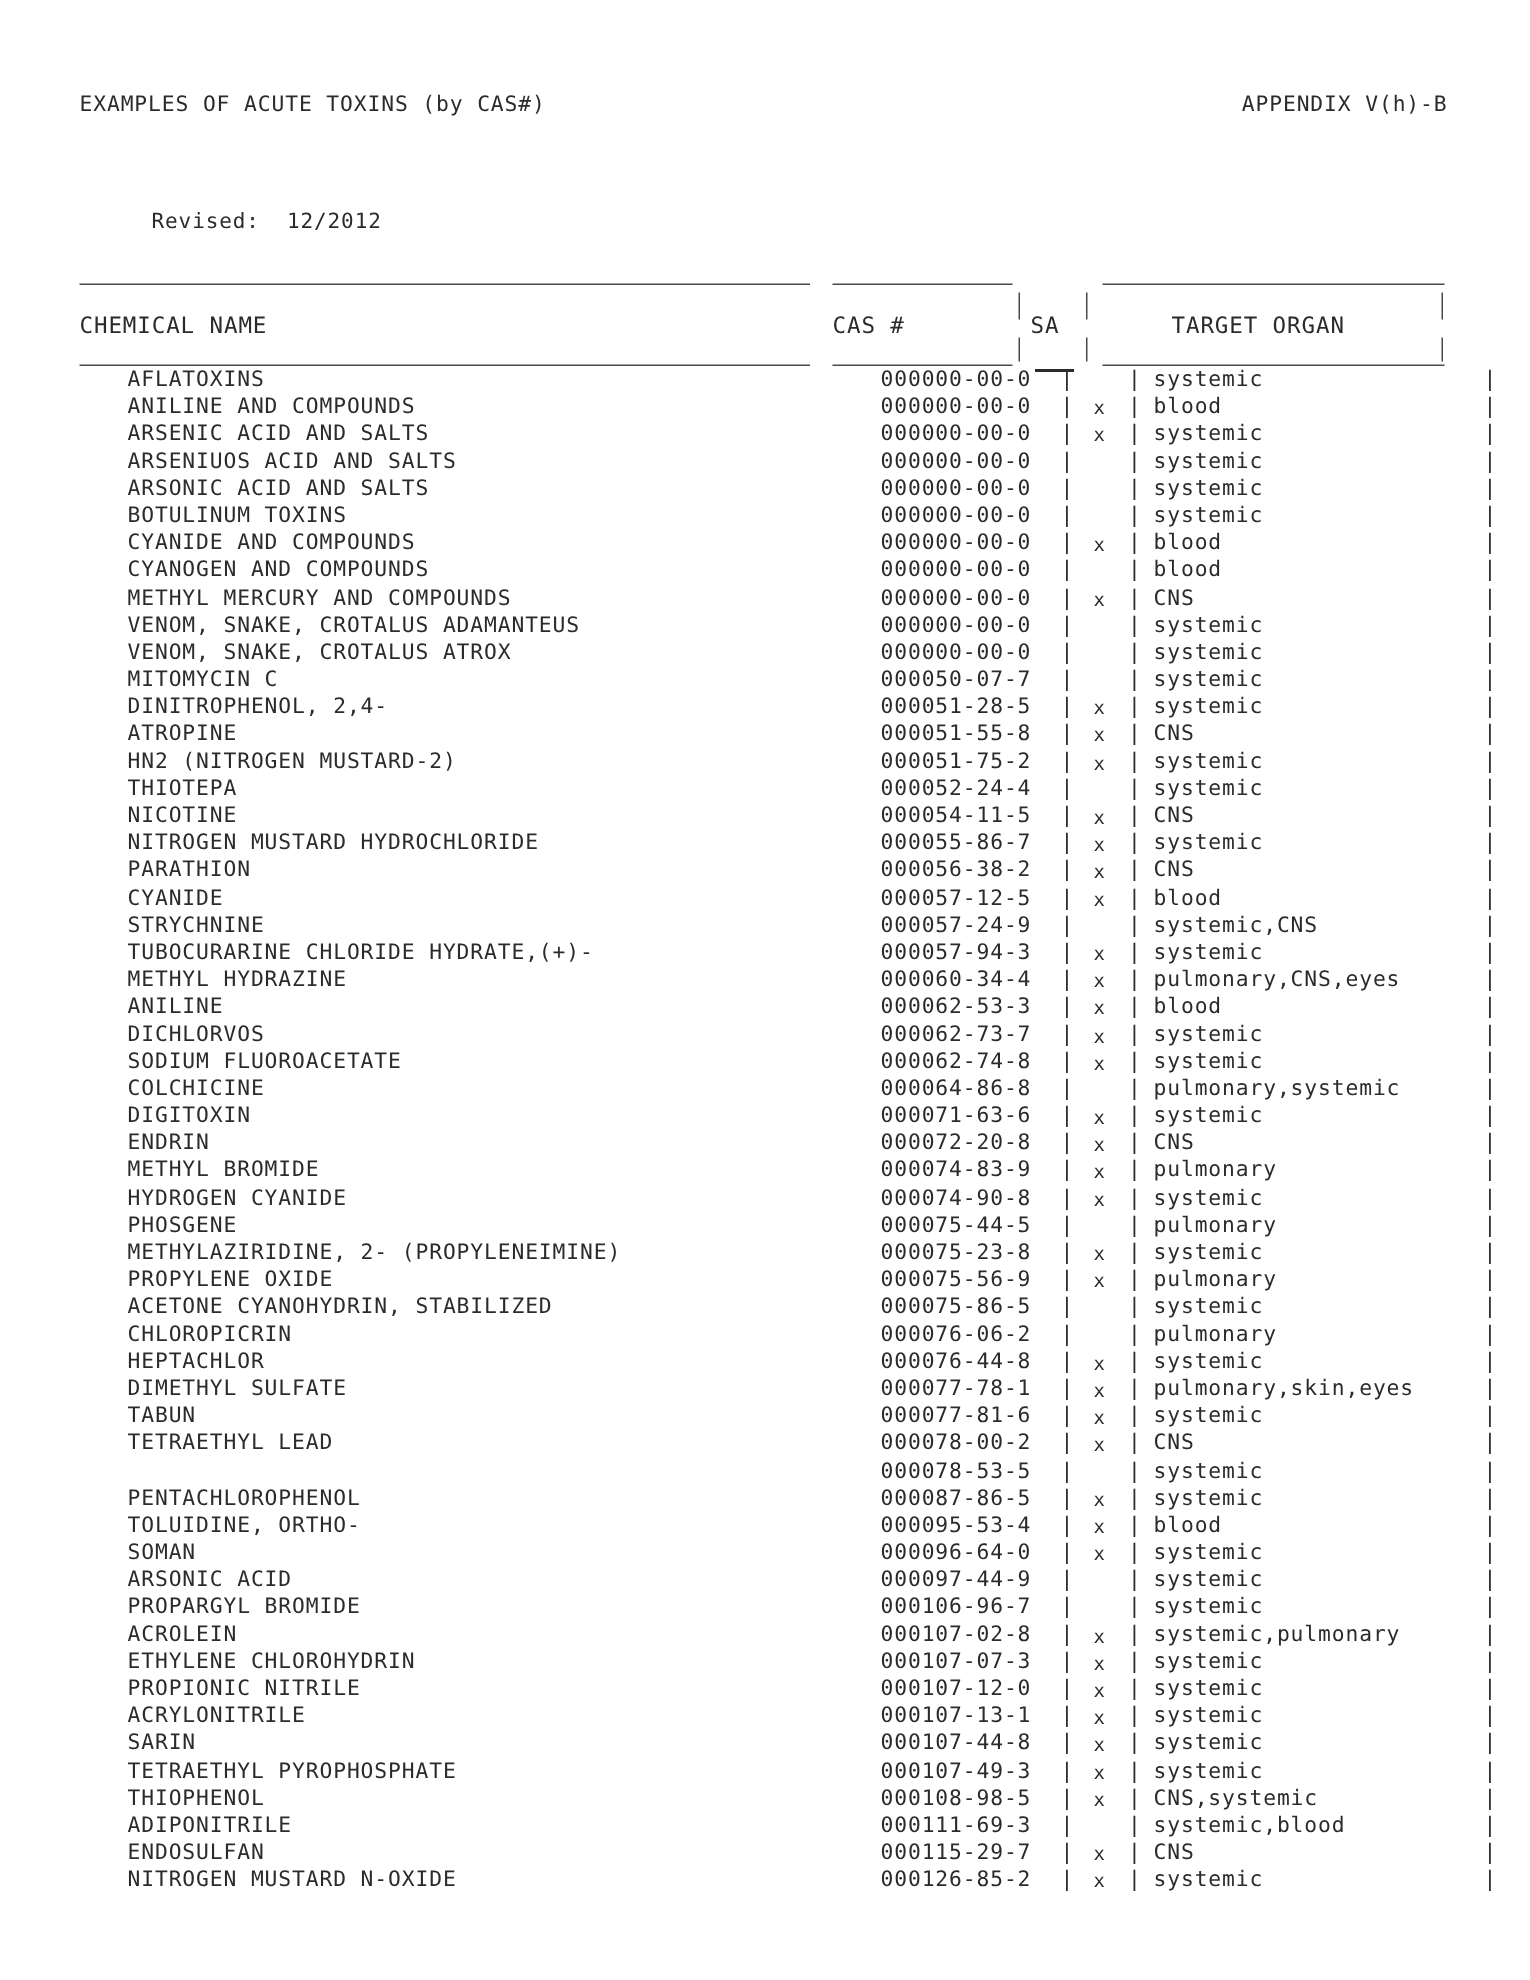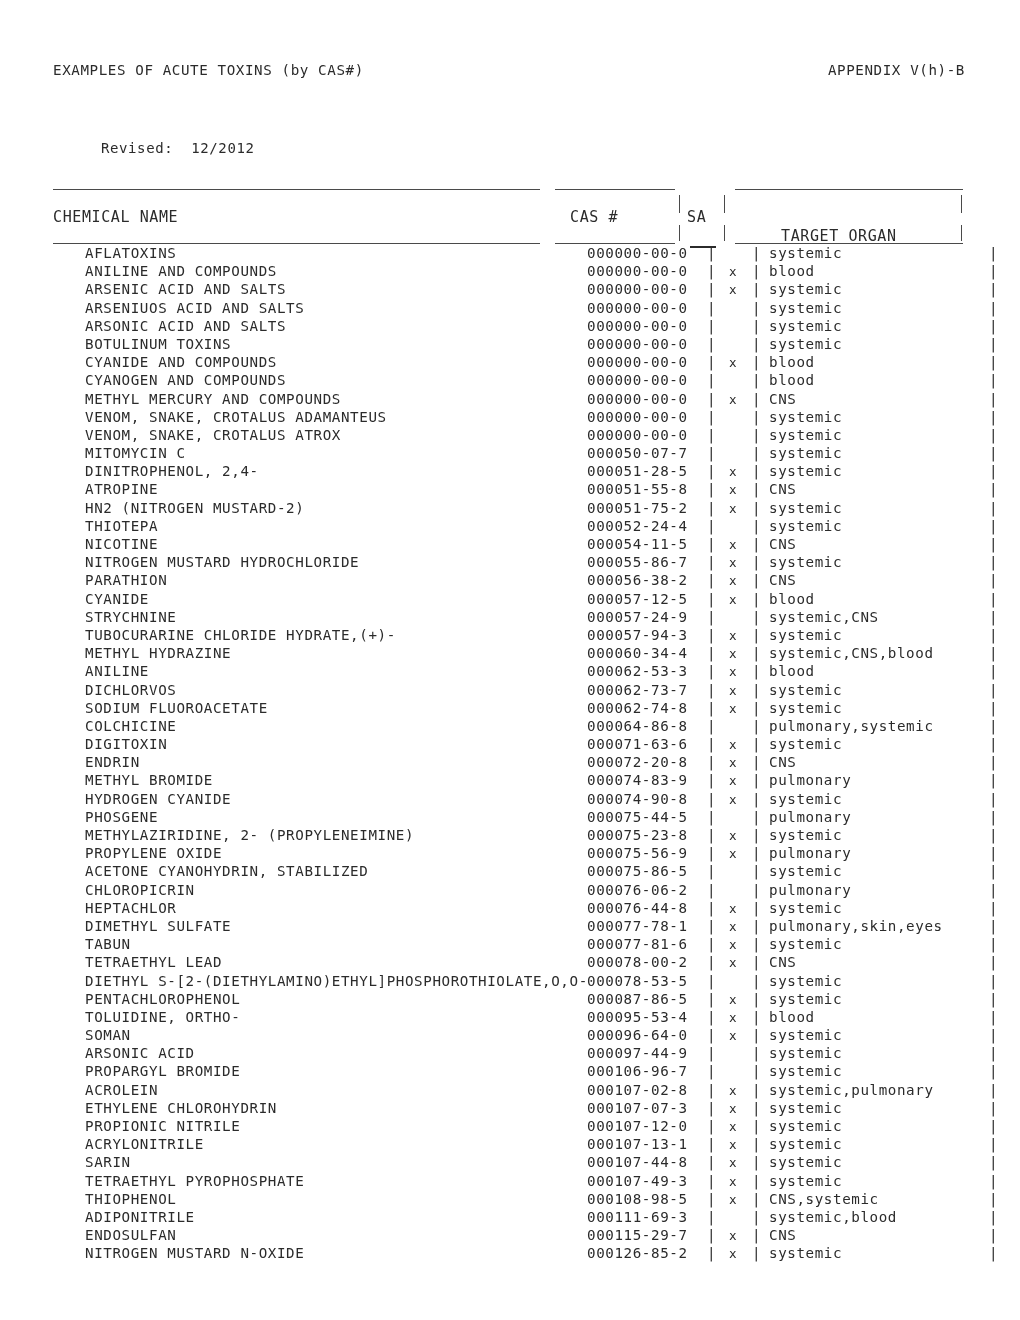--- a/index.html
+++ b/index.html
@@ -100,23 +100,23 @@
   .vpipe.h6 { left: 961px; top: 225px; height: 16px; }
 
   .hdr {
     position: absolute;
     font-size: 15px;
     letter-spacing: 0.6px;
     white-space: pre;
     top: 208px;
   }
   .hdr.name  { left: 53px; }
-  .hdr.cas   { left: 555px; margin-left: 15px; }
+  .hdr.cas   { left: 555px; }
   .hdr.sa    { left: 687px; }
-  .hdr.organ { left: 781px; margin-top: 19px; }
+  .hdr.organ { left: 781px; }
 
   
   .rows {
     position: absolute;
     left: 0;
     top: 245px;
     width: 1020px;
   }
   .row {
     position: relative;
@@ -225,39 +225,39 @@
         <div class="row"><span class="c-name">DINITROPHENOL, 2,4-</span><span class="c-cas">000051-28-5</span><span class="c-bar-l">|</span><span class="c-sa">x</span><span class="c-bar-r">|</span><span class="c-organ">systemic</span><span class="c-bar-end">|</span></div>
         <div class="row"><span class="c-name">ATROPINE</span><span class="c-cas">000051-55-8</span><span class="c-bar-l">|</span><span class="c-sa">x</span><span class="c-bar-r">|</span><span class="c-organ">CNS</span><span class="c-bar-end">|</span></div>
         <div class="row"><span class="c-name">HN2 (NITROGEN MUSTARD-2)</span><span class="c-cas">000051-75-2</span><span class="c-bar-l">|</span><span class="c-sa">x</span><span class="c-bar-r">|</span><span class="c-organ">systemic</span><span class="c-bar-end">|</span></div>
         <div class="row"><span class="c-name">THIOTEPA</span><span class="c-cas">000052-24-4</span><span class="c-bar-l">|</span><span class="c-sa"></span><span class="c-bar-r">|</span><span class="c-organ">systemic</span><span class="c-bar-end">|</span></div>
         <div class="row"><span class="c-name">NICOTINE</span><span class="c-cas">000054-11-5</span><span class="c-bar-l">|</span><span class="c-sa">x</span><span class="c-bar-r">|</span><span class="c-organ">CNS</span><span class="c-bar-end">|</span></div>
         <div class="row"><span class="c-name">NITROGEN MUSTARD HYDROCHLORIDE</span><span class="c-cas">000055-86-7</span><span class="c-bar-l">|</span><span class="c-sa">x</span><span class="c-bar-r">|</span><span class="c-organ">systemic</span><span class="c-bar-end">|</span></div>
         <div class="row"><span class="c-name">PARATHION</span><span class="c-cas">000056-38-2</span><span class="c-bar-l">|</span><span class="c-sa">x</span><span class="c-bar-r">|</span><span class="c-organ">CNS</span><span class="c-bar-end">|</span></div>
         <div class="row"><span class="c-name">CYANIDE</span><span class="c-cas">000057-12-5</span><span class="c-bar-l">|</span><span class="c-sa">x</span><span class="c-bar-r">|</span><span class="c-organ">blood</span><span class="c-bar-end">|</span></div>
         <div class="row"><span class="c-name">STRYCHNINE</span><span class="c-cas">000057-24-9</span><span class="c-bar-l">|</span><span class="c-sa"></span><span class="c-bar-r">|</span><span class="c-organ">systemic,CNS</span><span class="c-bar-end">|</span></div>
         <div class="row"><span class="c-name">TUBOCURARINE CHLORIDE HYDRATE,(+)-</span><span class="c-cas">000057-94-3</span><span class="c-bar-l">|</span><span class="c-sa">x</span><span class="c-bar-r">|</span><span class="c-organ">systemic</span><span class="c-bar-end">|</span></div>
-        <div class="row"><span class="c-name">METHYL HYDRAZINE</span><span class="c-cas">000060-34-4</span><span class="c-bar-l">|</span><span class="c-sa">x</span><span class="c-bar-r">|</span><span class="c-organ">systemic,CNS,blood</span><span class="c-bar-end">|</span></div>
+        <div class="row"><span class="c-name">METHYL HYDRAZINE</span><span class="c-cas">000060-34-4</span><span class="c-bar-l">|</span><span class="c-sa">x</span><span class="c-bar-r">|</span><span class="c-organ">pulmonary,CNS,eyes</span><span class="c-bar-end">|</span></div>
         <div class="row"><span class="c-name">ANILINE</span><span class="c-cas">000062-53-3</span><span class="c-bar-l">|</span><span class="c-sa">x</span><span class="c-bar-r">|</span><span class="c-organ">blood</span><span class="c-bar-end">|</span></div>
         <div class="row"><span class="c-name">DICHLORVOS</span><span class="c-cas">000062-73-7</span><span class="c-bar-l">|</span><span class="c-sa">x</span><span class="c-bar-r">|</span><span class="c-organ">systemic</span><span class="c-bar-end">|</span></div>
         <div class="row"><span class="c-name">SODIUM FLUOROACETATE</span><span class="c-cas">000062-74-8</span><span class="c-bar-l">|</span><span class="c-sa">x</span><span class="c-bar-r">|</span><span class="c-organ">systemic</span><span class="c-bar-end">|</span></div>
         <div class="row"><span class="c-name">COLCHICINE</span><span class="c-cas">000064-86-8</span><span class="c-bar-l">|</span><span class="c-sa"></span><span class="c-bar-r">|</span><span class="c-organ">pulmonary,systemic</span><span class="c-bar-end">|</span></div>
         <div class="row"><span class="c-name">DIGITOXIN</span><span class="c-cas">000071-63-6</span><span class="c-bar-l">|</span><span class="c-sa">x</span><span class="c-bar-r">|</span><span class="c-organ">systemic</span><span class="c-bar-end">|</span></div>
         <div class="row"><span class="c-name">ENDRIN</span><span class="c-cas">000072-20-8</span><span class="c-bar-l">|</span><span class="c-sa">x</span><span class="c-bar-r">|</span><span class="c-organ">CNS</span><span class="c-bar-end">|</span></div>
         <div class="row"><span class="c-name">METHYL BROMIDE</span><span class="c-cas">000074-83-9</span><span class="c-bar-l">|</span><span class="c-sa">x</span><span class="c-bar-r">|</span><span class="c-organ">pulmonary</span><span class="c-bar-end">|</span></div>
         <div class="row"><span class="c-name">HYDROGEN CYANIDE</span><span class="c-cas">000074-90-8</span><span class="c-bar-l">|</span><span class="c-sa">x</span><span class="c-bar-r">|</span><span class="c-organ">systemic</span><span class="c-bar-end">|</span></div>
         <div class="row"><span class="c-name">PHOSGENE</span><span class="c-cas">000075-44-5</span><span class="c-bar-l">|</span><span class="c-sa"></span><span class="c-bar-r">|</span><span class="c-organ">pulmonary</span><span class="c-bar-end">|</span></div>
         <div class="row"><span class="c-name">METHYLAZIRIDINE, 2- (PROPYLENEIMINE)</span><span class="c-cas">000075-23-8</span><span class="c-bar-l">|</span><span class="c-sa">x</span><span class="c-bar-r">|</span><span class="c-organ">systemic</span><span class="c-bar-end">|</span></div>
         <div class="row"><span class="c-name">PROPYLENE OXIDE</span><span class="c-cas">000075-56-9</span><span class="c-bar-l">|</span><span class="c-sa">x</span><span class="c-bar-r">|</span><span class="c-organ">pulmonary</span><span class="c-bar-end">|</span></div>
         <div class="row"><span class="c-name">ACETONE CYANOHYDRIN, STABILIZED</span><span class="c-cas">000075-86-5</span><span class="c-bar-l">|</span><span class="c-sa"></span><span class="c-bar-r">|</span><span class="c-organ">systemic</span><span class="c-bar-end">|</span></div>
         <div class="row"><span class="c-name">CHLOROPICRIN</span><span class="c-cas">000076-06-2</span><span class="c-bar-l">|</span><span class="c-sa"></span><span class="c-bar-r">|</span><span class="c-organ">pulmonary</span><span class="c-bar-end">|</span></div>
         <div class="row"><span class="c-name">HEPTACHLOR</span><span class="c-cas">000076-44-8</span><span class="c-bar-l">|</span><span class="c-sa">x</span><span class="c-bar-r">|</span><span class="c-organ">systemic</span><span class="c-bar-end">|</span></div>
         <div class="row"><span class="c-name">DIMETHYL SULFATE</span><span class="c-cas">000077-78-1</span><span class="c-bar-l">|</span><span class="c-sa">x</span><span class="c-bar-r">|</span><span class="c-organ">pulmonary,skin,eyes</span><span class="c-bar-end">|</span></div>
         <div class="row"><span class="c-name">TABUN</span><span class="c-cas">000077-81-6</span><span class="c-bar-l">|</span><span class="c-sa">x</span><span class="c-bar-r">|</span><span class="c-organ">systemic</span><span class="c-bar-end">|</span></div>
         <div class="row"><span class="c-name">TETRAETHYL LEAD</span><span class="c-cas">000078-00-2</span><span class="c-bar-l">|</span><span class="c-sa">x</span><span class="c-bar-r">|</span><span class="c-organ">CNS</span><span class="c-bar-end">|</span></div>
-        <div class="row"><span class="c-name">DIETHYL S-[2-(DIETHYLAMINO)ETHYL]PHOSPHOROTHIOLATE,O,O-</span><span class="c-cas">000078-53-5</span><span class="c-bar-l">|</span><span class="c-sa"></span><span class="c-bar-r">|</span><span class="c-organ">systemic</span><span class="c-bar-end">|</span></div>
+        <div class="row"><span class="c-cas">000078-53-5</span><span class="c-bar-l">|</span><span class="c-sa"></span><span class="c-bar-r">|</span><span class="c-organ">systemic</span><span class="c-bar-end">|</span></div>
         <div class="row"><span class="c-name">PENTACHLOROPHENOL</span><span class="c-cas">000087-86-5</span><span class="c-bar-l">|</span><span class="c-sa">x</span><span class="c-bar-r">|</span><span class="c-organ">systemic</span><span class="c-bar-end">|</span></div>
         <div class="row"><span class="c-name">TOLUIDINE, ORTHO-</span><span class="c-cas">000095-53-4</span><span class="c-bar-l">|</span><span class="c-sa">x</span><span class="c-bar-r">|</span><span class="c-organ">blood</span><span class="c-bar-end">|</span></div>
         <div class="row"><span class="c-name">SOMAN</span><span class="c-cas">000096-64-0</span><span class="c-bar-l">|</span><span class="c-sa">x</span><span class="c-bar-r">|</span><span class="c-organ">systemic</span><span class="c-bar-end">|</span></div>
         <div class="row"><span class="c-name">ARSONIC ACID</span><span class="c-cas">000097-44-9</span><span class="c-bar-l">|</span><span class="c-sa"></span><span class="c-bar-r">|</span><span class="c-organ">systemic</span><span class="c-bar-end">|</span></div>
         <div class="row"><span class="c-name">PROPARGYL BROMIDE</span><span class="c-cas">000106-96-7</span><span class="c-bar-l">|</span><span class="c-sa"></span><span class="c-bar-r">|</span><span class="c-organ">systemic</span><span class="c-bar-end">|</span></div>
         <div class="row"><span class="c-name">ACROLEIN</span><span class="c-cas">000107-02-8</span><span class="c-bar-l">|</span><span class="c-sa">x</span><span class="c-bar-r">|</span><span class="c-organ">systemic,pulmonary</span><span class="c-bar-end">|</span></div>
         <div class="row"><span class="c-name">ETHYLENE CHLOROHYDRIN</span><span class="c-cas">000107-07-3</span><span class="c-bar-l">|</span><span class="c-sa">x</span><span class="c-bar-r">|</span><span class="c-organ">systemic</span><span class="c-bar-end">|</span></div>
         <div class="row"><span class="c-name">PROPIONIC NITRILE</span><span class="c-cas">000107-12-0</span><span class="c-bar-l">|</span><span class="c-sa">x</span><span class="c-bar-r">|</span><span class="c-organ">systemic</span><span class="c-bar-end">|</span></div>
         <div class="row"><span class="c-name">ACRYLONITRILE</span><span class="c-cas">000107-13-1</span><span class="c-bar-l">|</span><span class="c-sa">x</span><span class="c-bar-r">|</span><span class="c-organ">systemic</span><span class="c-bar-end">|</span></div>
         <div class="row"><span class="c-name">SARIN</span><span class="c-cas">000107-44-8</span><span class="c-bar-l">|</span><span class="c-sa">x</span><span class="c-bar-r">|</span><span class="c-organ">systemic</span><span class="c-bar-end">|</span></div>

